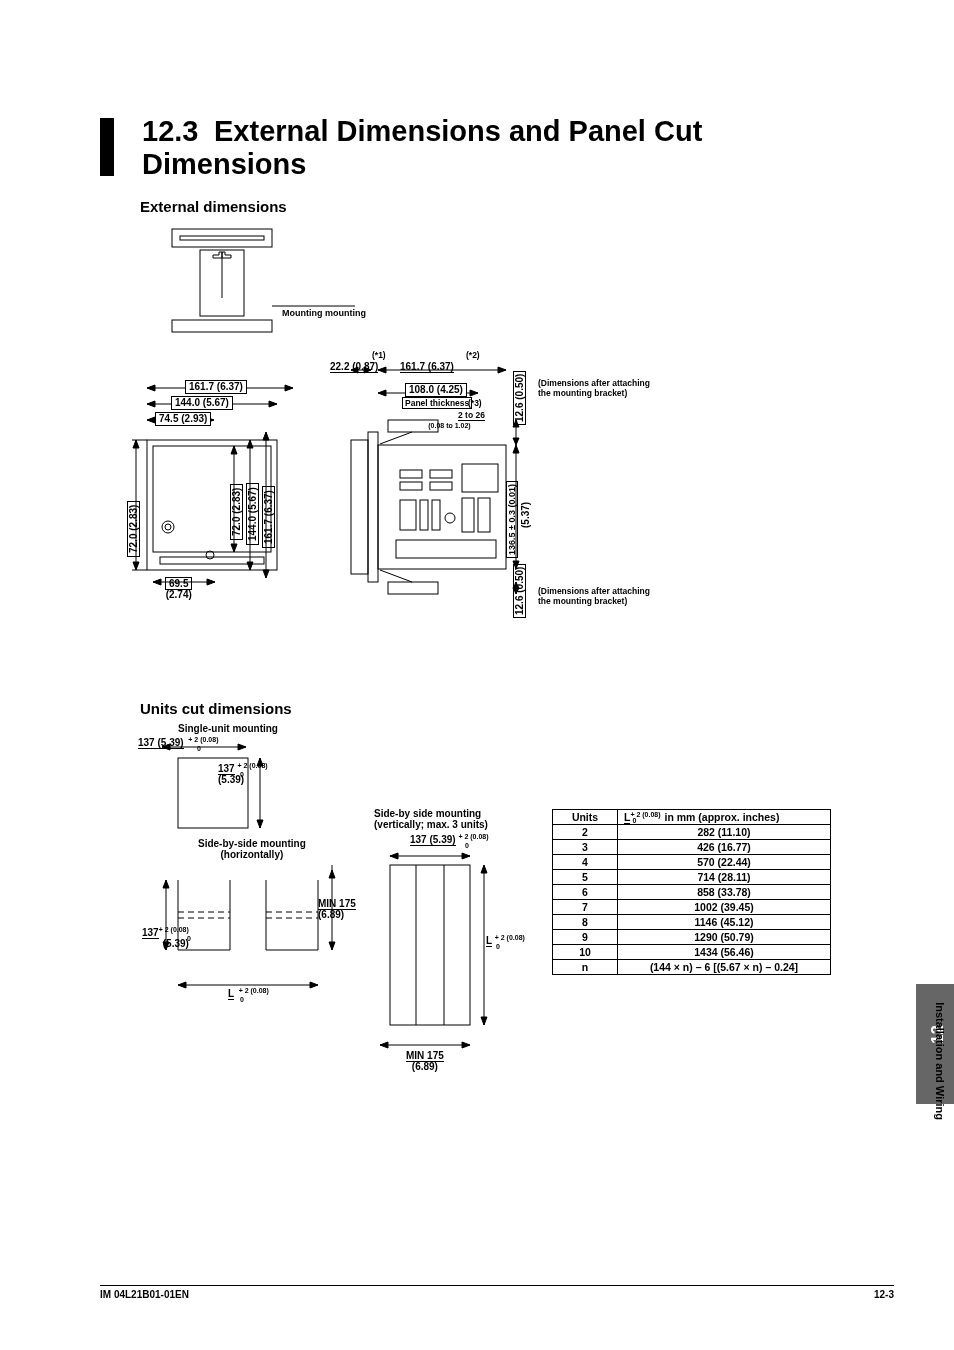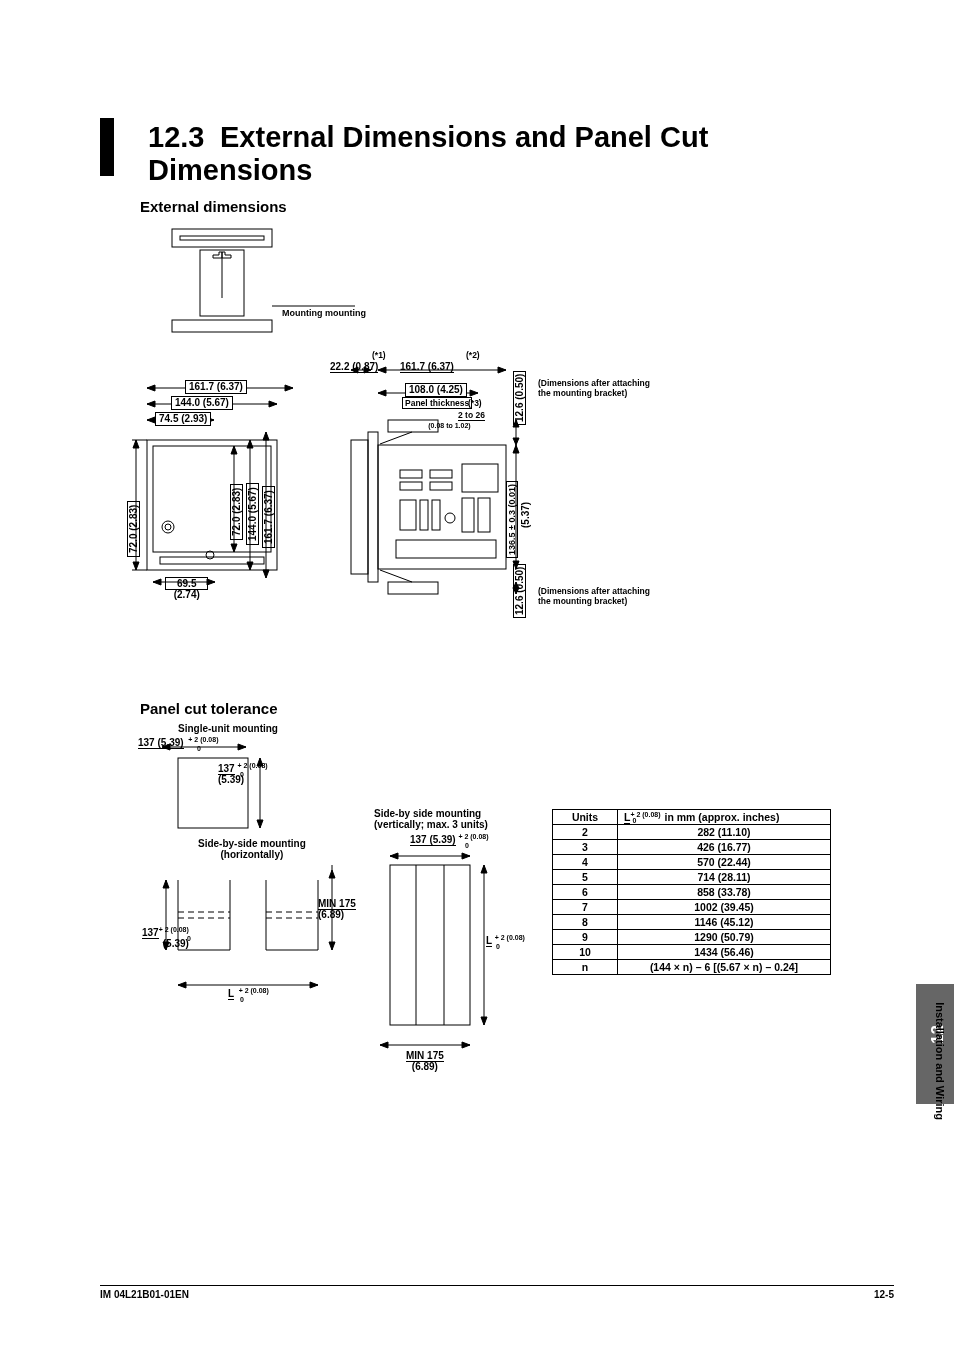--- a/index.html
+++ b/index.html
@@ -1,21 +1,21 @@
 <!DOCTYPE html>
 <html><head>
 <meta charset="utf-8">
 <style>
   @page { size: 954px 1350px; margin:0; }
   html,body { margin:0; padding:0; width:954px; height:1350px; background:#fff; font-family:Arial,Helvetica,sans-serif; color:#000; position:relative; }
   .page { position:relative; width:954px; height:1350px; }
   
   .title-bar { position:absolute; left:100px; top:115px; width:760px; }
   .title-bar .bar { position:absolute; left:0; top:3px; width:14px; height:58px; background:#000; }
-  .title-bar h1 { position:absolute; left:42px; top:0; margin:6px; font-size:29px; font-weight:bold; line-height:33px; }
+  .title-bar h1 { position:absolute; left:42px; top:0; margin:0; font-size:29px; font-weight:bold; line-height:33px; }
   .title-bar h1 .num { display:inline-block; width:72px; }
   
   .subhead { position:absolute; left:140px; font-weight:bold; font-size:15px; }
   
   .note { position:absolute; font-weight:bold; font-size:11px; line-height:14px; }
   .note-small { font-size:9px; line-height:11px; }
   
   .dimbox { position:absolute; border:1px solid #000; background:#fff; font-size:10px; font-weight:bold; text-align:center; padding:0 3px; line-height:12px; white-space:nowrap; }
   .dimtxt { position:absolute; font-size:10px; font-weight:bold; text-align:center; white-space:nowrap; }
   .dimtxt-sm { font-size:8.5px; font-weight:bold; }
@@ -177,21 +177,21 @@
 <div class="dimbox" style="left:155px; top:412px;">74.5 (2.93)</div>
 
 <div class="vtxt" style="left:128px; top:557px;">
   <span style="border:1px solid #000; padding:0 3px;">72.0 (2.83)</span>
 </div>
 <div class="vtxt" style="left:231px; top:540px;"><span style="border:1px solid #000; padding:0 3px;">72.0 (2.83)</span></div>
 <div class="vtxt" style="left:247px; top:545px;"><span style="border:1px solid #000; padding:0 3px;">144.0 (5.67)</span></div>
 <div class="vtxt" style="left:263px; top:548px;"><span style="border:1px solid #000; padding:0 3px;">161.7 (6.37)</span></div>
 
 <div class="dimtxt" style="left:165px; top:578px;">
-  <span style="border:1px solid #000; padding:0 11px;">69.5</span><br>
+  <span style="border:1px solid #000; padding:0 3px;">69.5</span><br>
   <span>(2.74)</span>
 </div>
 
 <div class="dimtxt dimtxt-sm" style="left:372px; top:350px;">(*1)</div>
 <div class="dimtxt" style="left:330px; top:361px;"><span style="border-bottom:1px solid #000;">22.2 (0.87)</span></div>
 <div class="dimtxt dimtxt-sm" style="left:466px; top:350px;">(*2)</div>
 <div class="dimtxt" style="left:400px; top:361px;"><span style="border-bottom:1px solid #000;">161.7 (6.37)</span></div>
 <div class="dimbox" style="left:405px; top:383px;">108.0 (4.25)</div>
 <div class="dimtxt dimtxt-sm" style="left:402px; top:397px; border:1px solid #000; padding:0 2px;">Panel thickness</div>
 <div class="dimtxt dimtxt-sm" style="left:468px; top:398px;">(*3)</div>
@@ -204,21 +204,21 @@
 <div class="dimtxt dimtxt-sm" style="left:538px; top:378px; text-align:left;">
   <span>(Dimensions after attaching</span><br><span>the mounting bracket)</span>
 </div>
 <div class="vtxt" style="left:506px; top:558px;"><span style="border:1px solid #000; padding:0 2px; font-size:9px;">136.5 ± 0.3 (0.01)</span></div>
 <div class="vtxt" style="left:520px; top:528px;">(5.37)</div>
 <div class="vtxt" style="left:514px; top:618px;"><span style="border:1px solid #000; padding:0 2px;">12.6 (0.50)</span></div>
 <div class="dimtxt dimtxt-sm" style="left:538px; top:586px; text-align:left;">
   <span>(Dimensions after attaching</span><br><span>the mounting bracket)</span>
 </div>
 
-<div class="subhead" style="top:700px;">Panel cut tolerance</div>
+<div class="subhead" style="top:700px;">Units cut dimensions</div>
 
 <div class="dimtxt" style="left:178px; top:723px;">Single-unit mounting</div>
 
 <svg style="top:735px; left:0;" width="400" height="120">
   <g stroke="#000" fill="none" stroke-width="1">
     <rect x="178" y="23" width="70" height="70"></rect>
     <line x1="162" y1="12" x2="246" y2="12"></line>
     <polygon points="162,12 170,9 170,15" fill="#000"></polygon>
     <polygon points="246,12 238,9 238,15" fill="#000"></polygon>
     <line x1="260" y1="23" x2="260" y2="93"></line>
@@ -363,16 +363,16 @@
 </tbody>
     </table>
 
 <div class="tab">
   <span>12</span>
 </div>
 <div class="side-text">Installation and Wiring</div>
 
 <div class="footer">
   <span>IM 04L21B01-01EN</span>
-  <span class="pg">12-5</span>
+  <span class="pg">12-3</span>
 </div>
 
 </div>
 
 </body></html>

